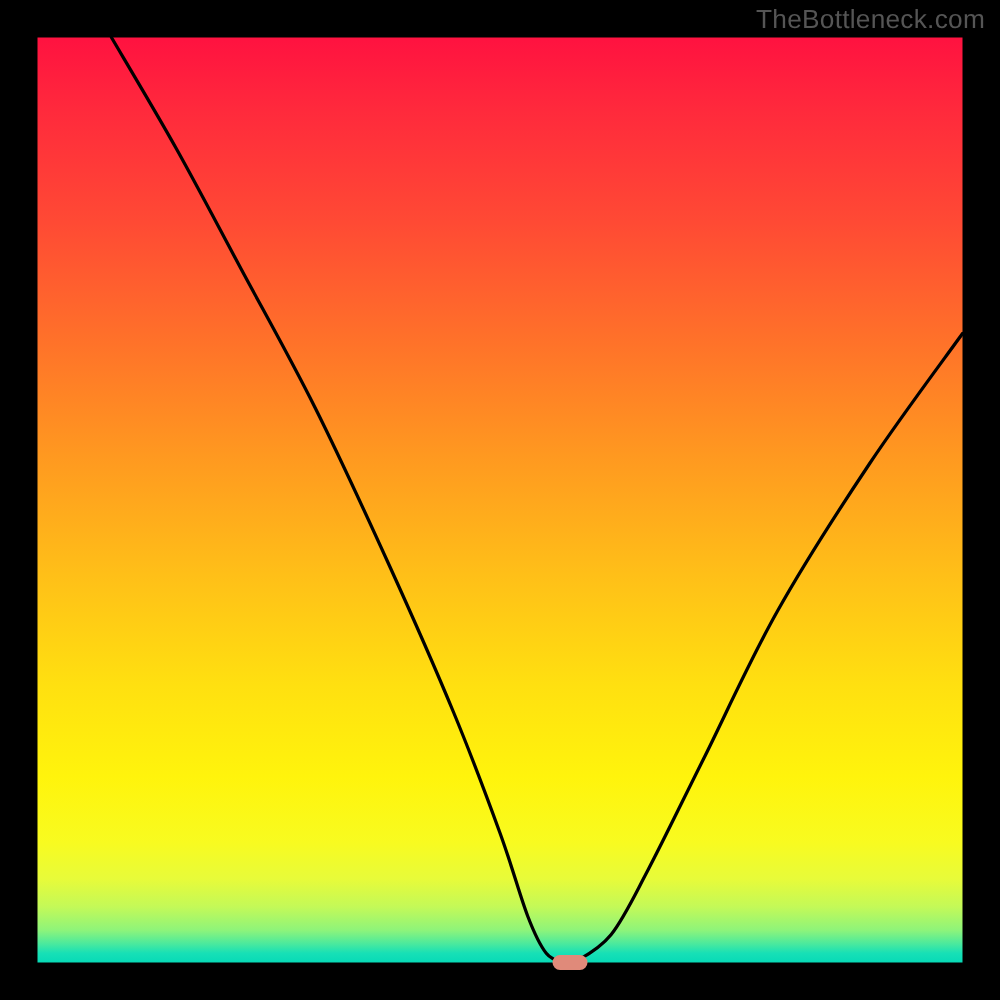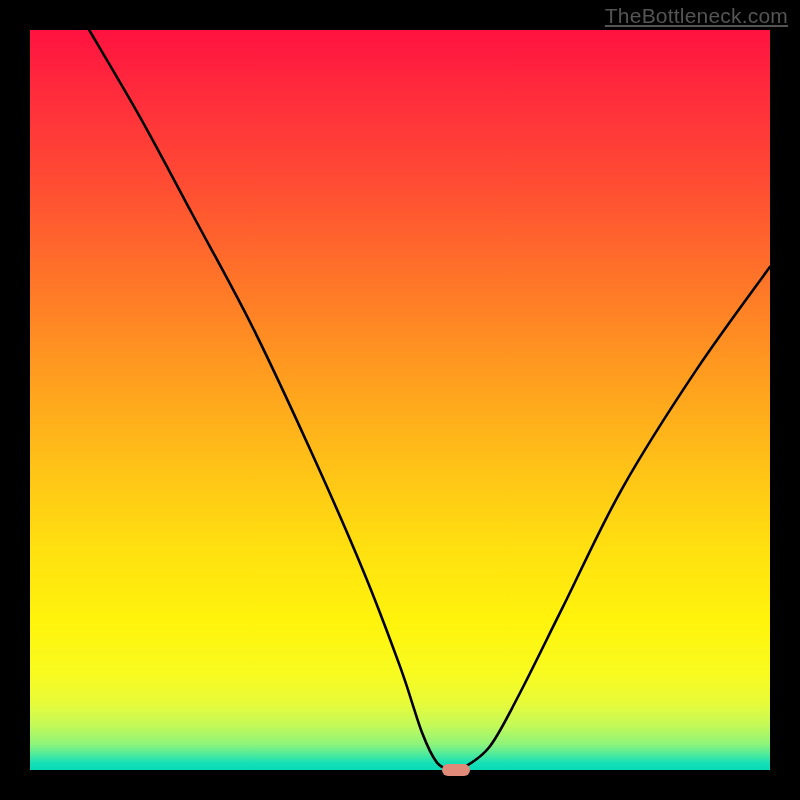--- a/index.html
+++ b/index.html
@@ -19,21 +19,20 @@
   }
   .watermark {
     position: absolute;
     top: 4px;
     right: 12px;
     color: #555;
     font-size: 21px;
     font-weight: 500;
     letter-spacing: 0.2px;
     user-select: none;
-    text-decoration: underline;
   }
   .plot-area {
     position: absolute;
     left: 30px;
     top: 30px;
     width: 740px;
     height: 740px;
     
     background: linear-gradient(
       to bottom,

